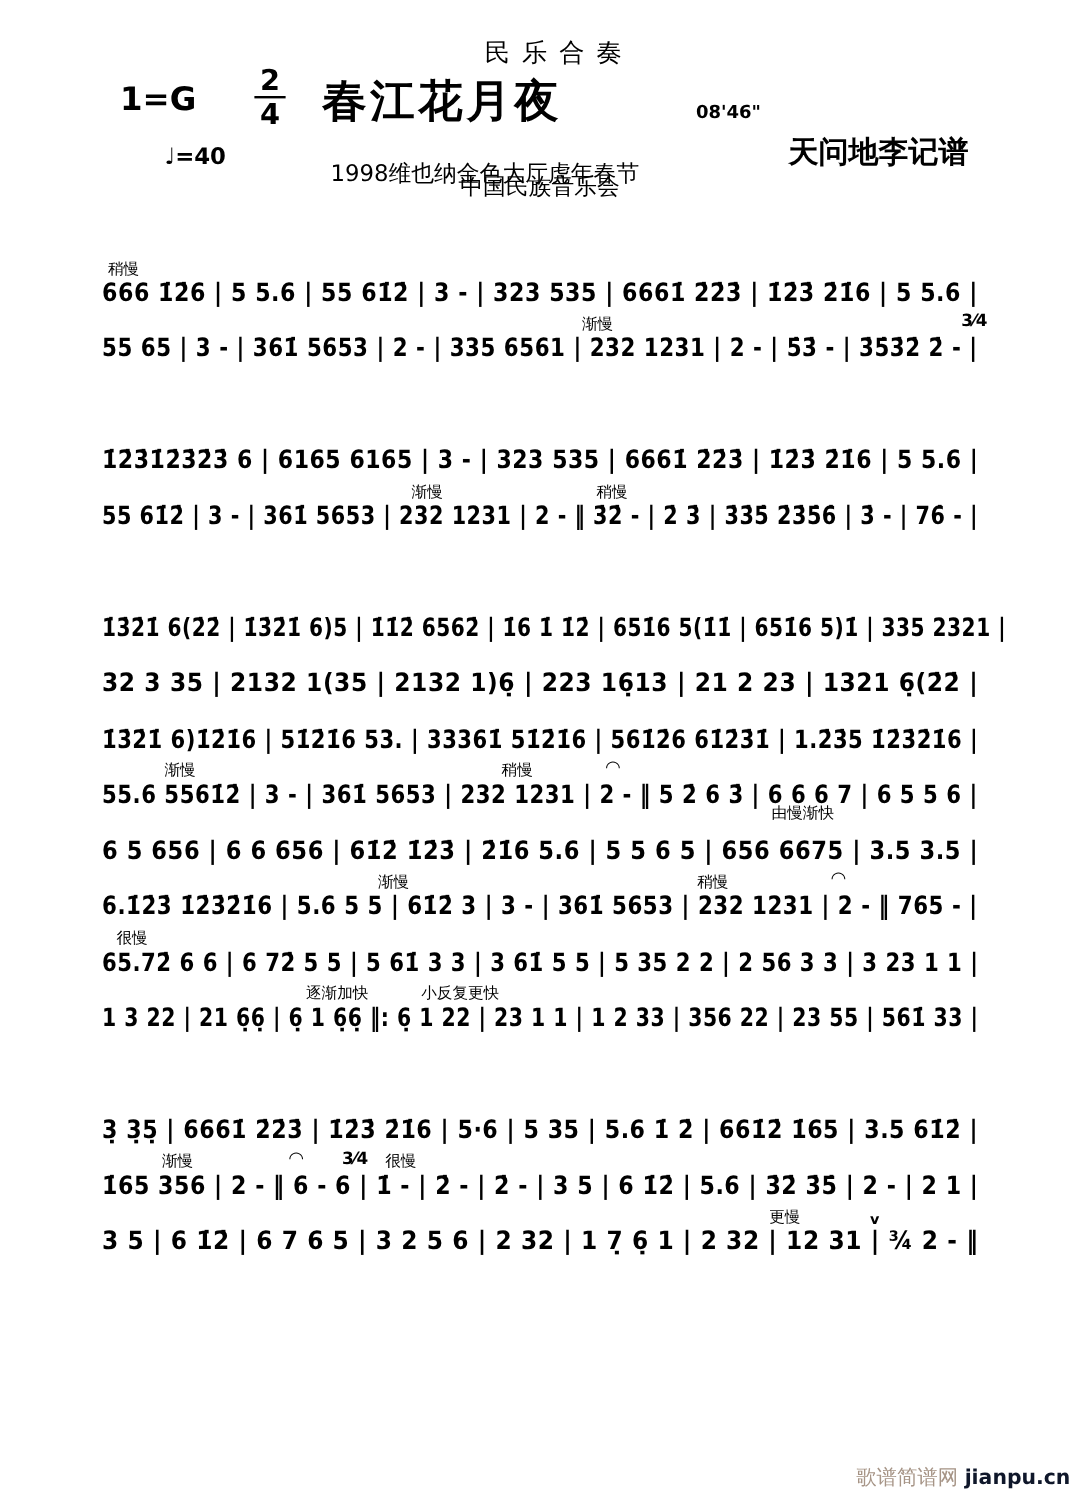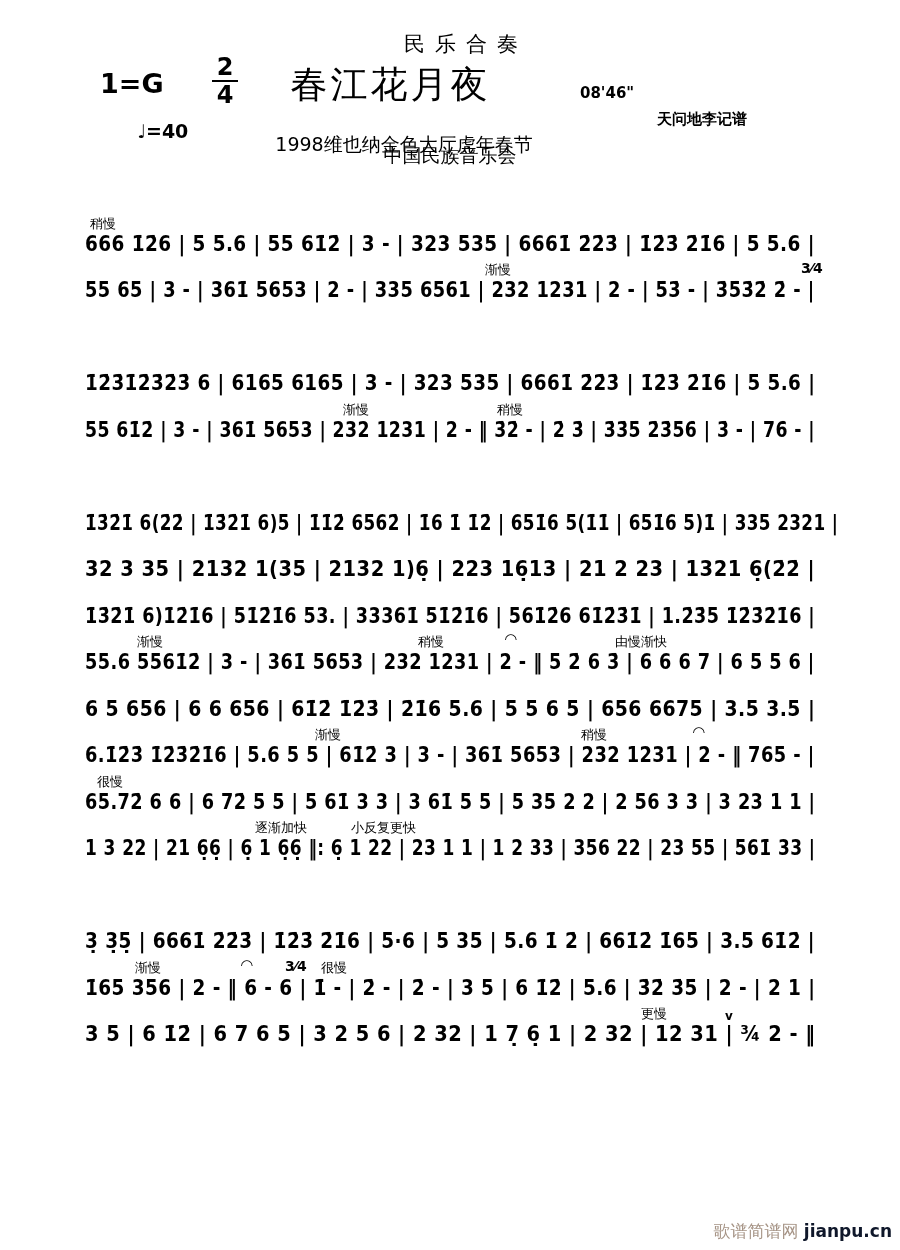--- a/index.html
+++ b/index.html
@@ -4,25 +4,25 @@
 <style>
   html,body{margin:0;padding:0;}
   body{
     width:900px;height:1250px;background:#ffffff;color:#000;
     font-family:"DejaVu Sans","Liberation Sans",sans-serif;
     position:relative;overflow:hidden;
   }
   .abs{position:absolute;}
   
   .ensemble{top:30px;left:16px;width:900px;text-align:center;font-size:21px;letter-spacing:10px;}
-  .title{top:60px;left:0;width:737px;text-align:center;font-size:37px;font-weight:normal;letter-spacing:3px;margin-left:22px;}
+  .title{top:60px;left:0;width:737px;text-align:center;font-size:37px;font-weight:bold;letter-spacing:3px;}
   .duration{top:84px;left:580px;font-size:15px;font-weight:bold;}
   .event1{top:132px;left:0;width:808px;text-align:center;font-size:19px;}
   .event2{top:143px;left:0;width:900px;text-align:center;font-size:19px;}
-  .transcriber{top:110px;left:657px;font-size:15px;font-weight:bold;}
+  .transcriber{top:110px;left:657px;font-size:25px;font-weight:bold;}
   .key{top:68px;left:100px;font-size:27px;font-weight:bold;}
   .timesig{top:54px;left:212px;width:26px;text-align:center;font-size:24px;font-weight:bold;line-height:26px;}
   .timesig .ts-bottom{border-top:2px solid #000;}
   .tempo{top:120px;left:137px;font-size:19px;font-weight:bold;}
   
   #score-lines{position:absolute;left:85px;top:0;width:745px;height:1100px;}
   .score-line{position:absolute;left:0;height:30px;width:745px;white-space:nowrap;}
   .notes{
     display:inline-block;transform-origin:left center;
     font-weight:bold;font-size:21px;letter-spacing:0.5px;
@@ -70,21 +70,21 @@
     </div>
       <div class="score-line" style="top: 511px;">
       <span class="notes" style="transform: scaleX(0.8);">1̇3̇2̇1̇ 6(2̇2̇ | 1̇3̇2̇1̇ 6)5 | 1̇1̇2̇ 6562̇ | 1̇6 1̇ 1̇2̇ | 651̇6 5(1̇1̇ | 651̇6 5)1̇ | 335 2321 |</span>
     </div>
       <div class="score-line" style="top: 557px;">
       <span class="notes" style="transform: scaleX(0.928);">32 3 35 | 2132 1(35 | 2132 1)6̣ | 223 16̣13 | 21 2 23 | 1321 6̣(2̇2̇ |</span>
     </div>
       <div class="score-line" style="top: 604px;">
       <span class="notes" style="transform: scaleX(0.837);">1̇3̇2̇1̇ 6)1̇2̇1̇6 | 51̇2̇1̇6 53. | 33361̇ 51̇2̇1̇6 | 561̇2̇6 61̇2̇3̇1̇ | 1.2̇3̇5 1̇2̇3̇2̇1̇6 |</span>
     </div>
-      <div class="score-line" style="top: 650px;"><span class="ann tempo" style="left: 530px;">由慢渐快</span><span class="ann ferm" style="left: 420px;">◠</span><span class="ann tempo" style="left: 333px;">稍慢</span><span class="ann tempo" style="left: 52px;">渐慢</span>
+      <div class="score-line" style="top: 650px;"><span class="ann tempo" style="left: 558px; margin-top: 36px;">由慢渐快</span><span class="ann ferm" style="left: 420px;">◠</span><span class="ann tempo" style="left: 333px;">稍慢</span><span class="ann tempo" style="left: 52px;">渐慢</span>
       <span class="notes" style="transform: scaleX(0.843);">55.6 5561̇2̇ | 3 - | 361̇ 5653 | 232 1231 | 2 - ‖ 5 2̇ 6 3̇ | 6 6 6 7 | 6 5 5 6 |</span>
     </div>
       <div class="score-line" style="top: 697px;">
       <span class="notes" style="transform: scaleX(0.897);">6 5 656 | 6 6 656 | 61̇2̇ 1̇2̇3̇ | 2̇1̇6 5.6 | 5 5 6 5 | 656 6675 | 3.5 3.5 |</span>
     </div>
       <div class="score-line" style="top: 743px;"><span class="ann ferm" style="left: 608px;">◠</span><span class="ann tempo" style="left: 496px;">稍慢</span><span class="ann tempo" style="left: 230px;">渐慢</span>
       <span class="notes" style="transform: scaleX(0.849);">6.1̇2̇3̇ 1̇2̇3̇2̇1̇6 | 5.6 5 5 | 61̇2̇ 3 | 3 - | 361̇ 5653 | 232 1231 | 2 - ‖ 765 - |</span>
     </div>
       <div class="score-line" style="top: 790px;"><span class="ann tempo" style="left: 12px;">很慢</span>
       <span class="notes" style="transform: scaleX(0.842);">65.72̇ 6 6 | 6 72̇ 5 5 | 5 61̇ 3 3 | 3 61̇ 5 5 | 5 35 2 2 | 2 56 3 3 | 3 23 1 1 |</span>

